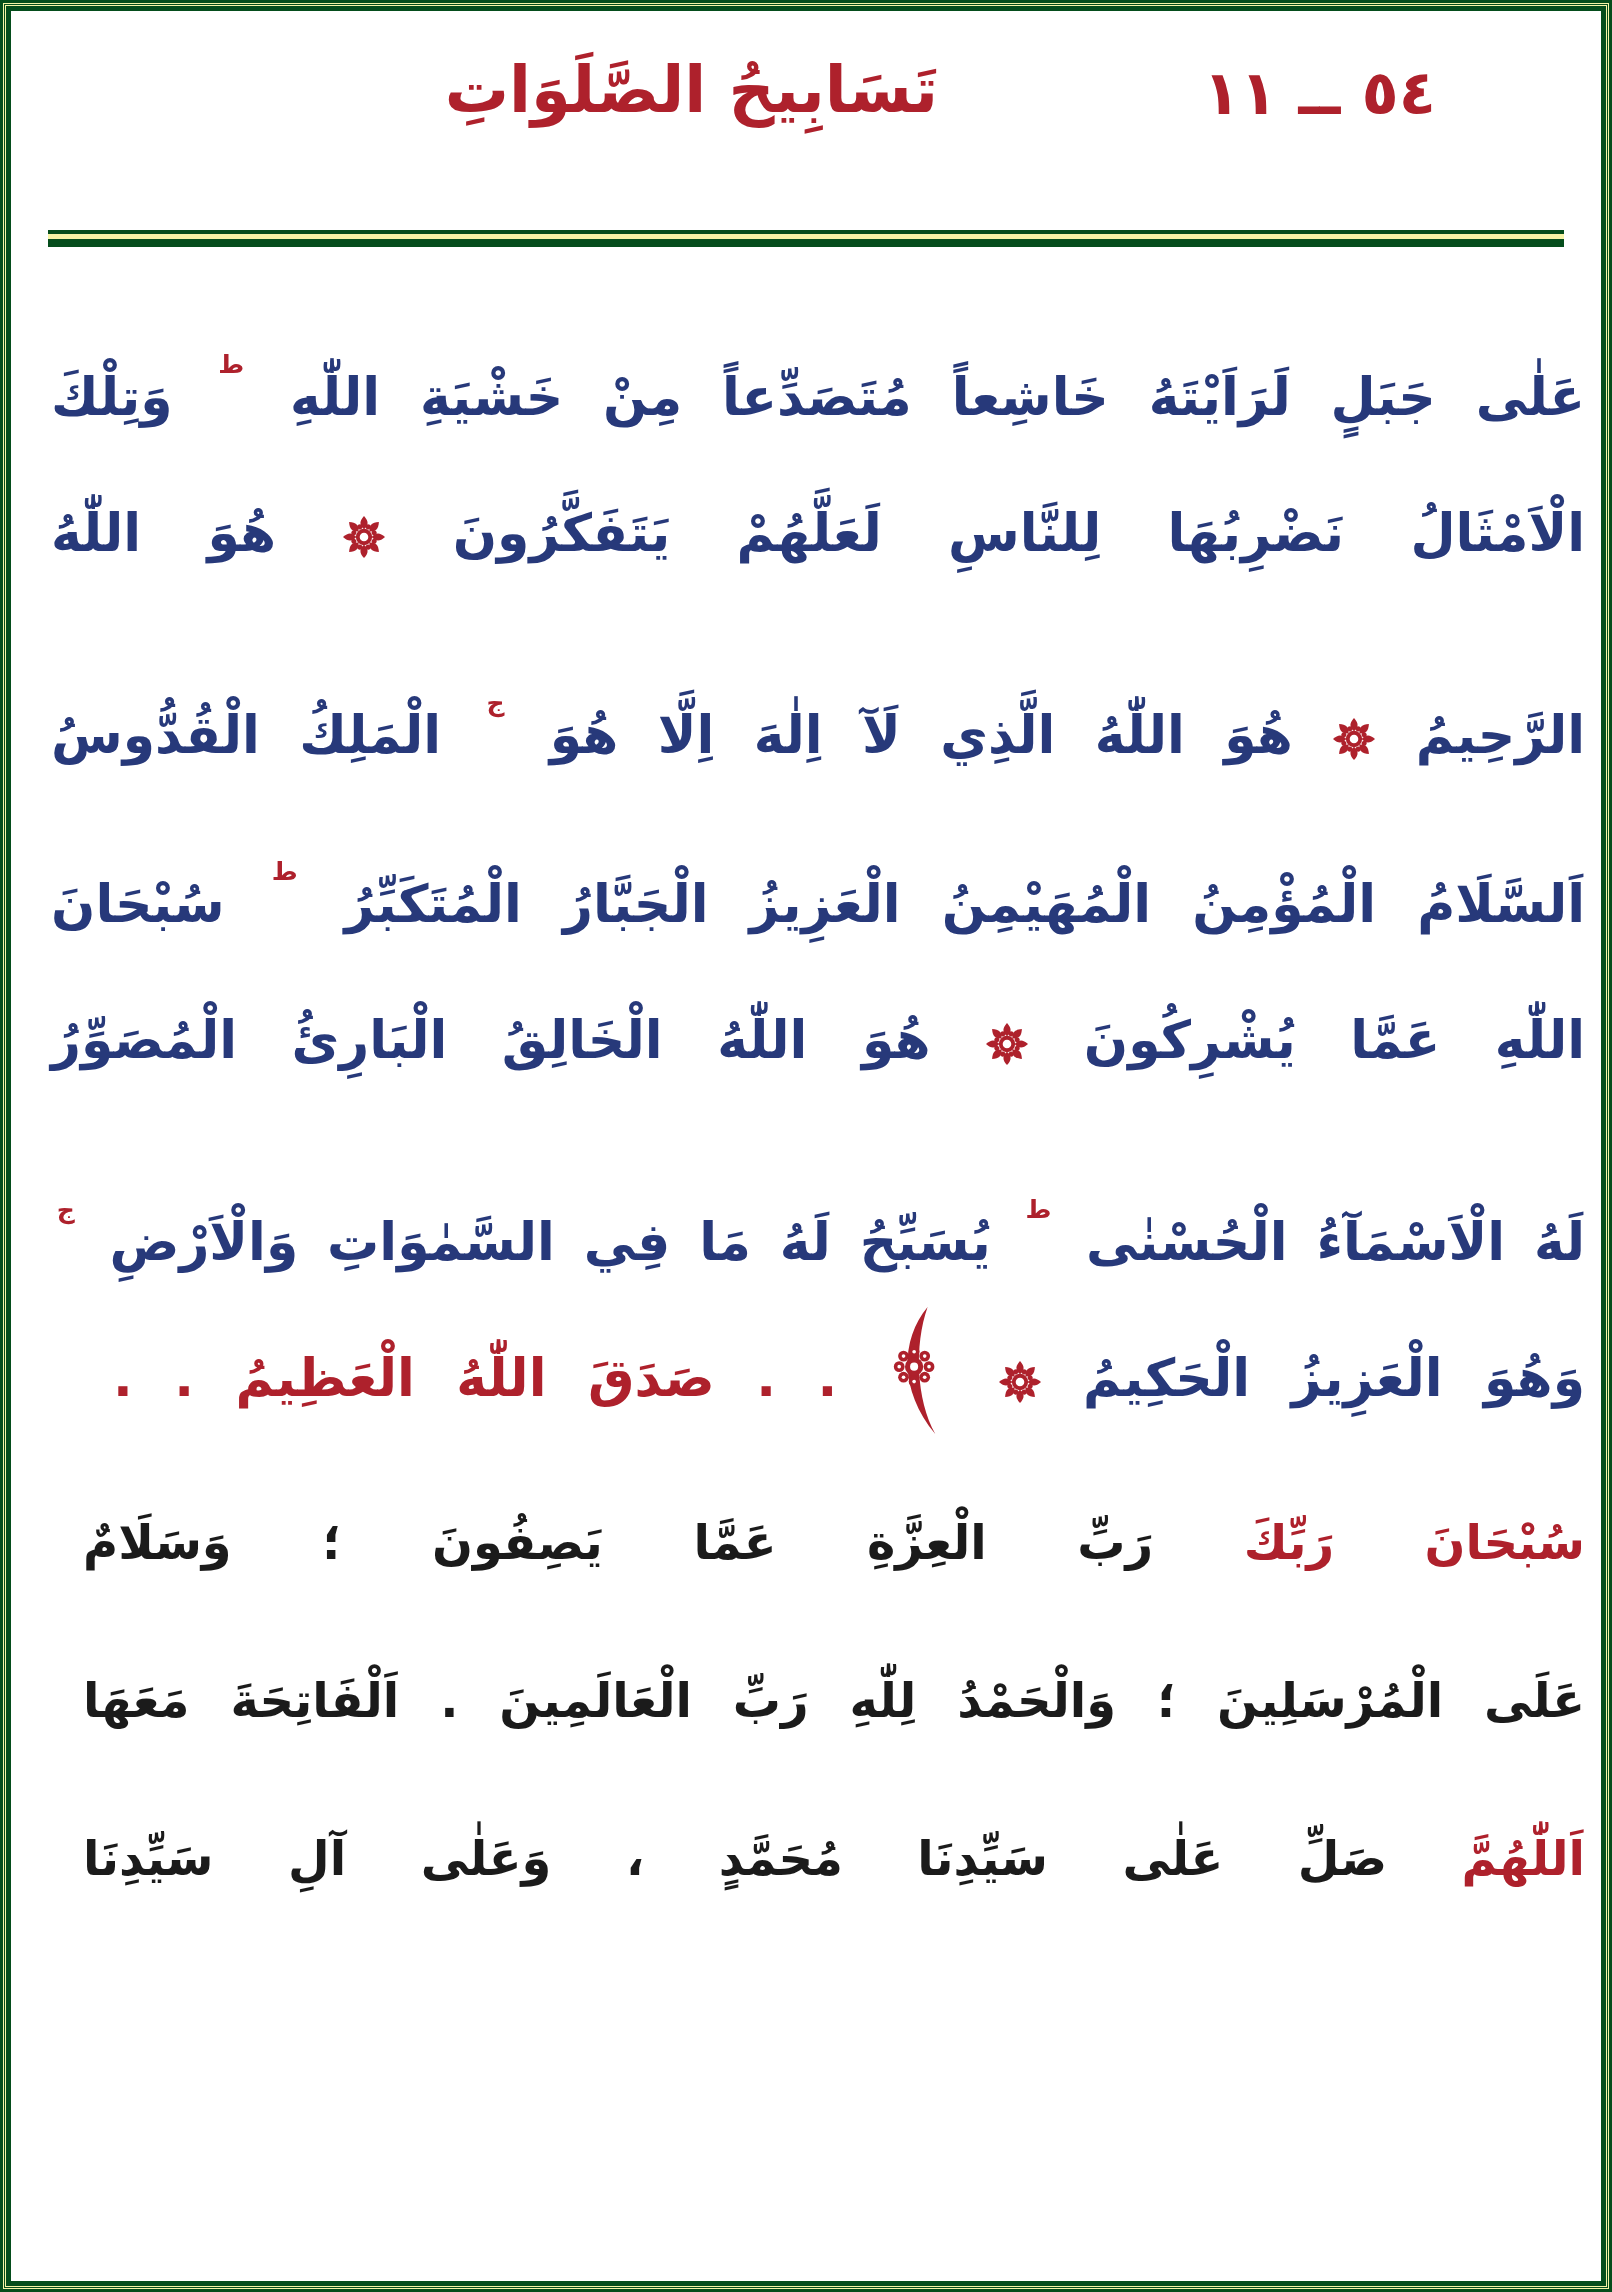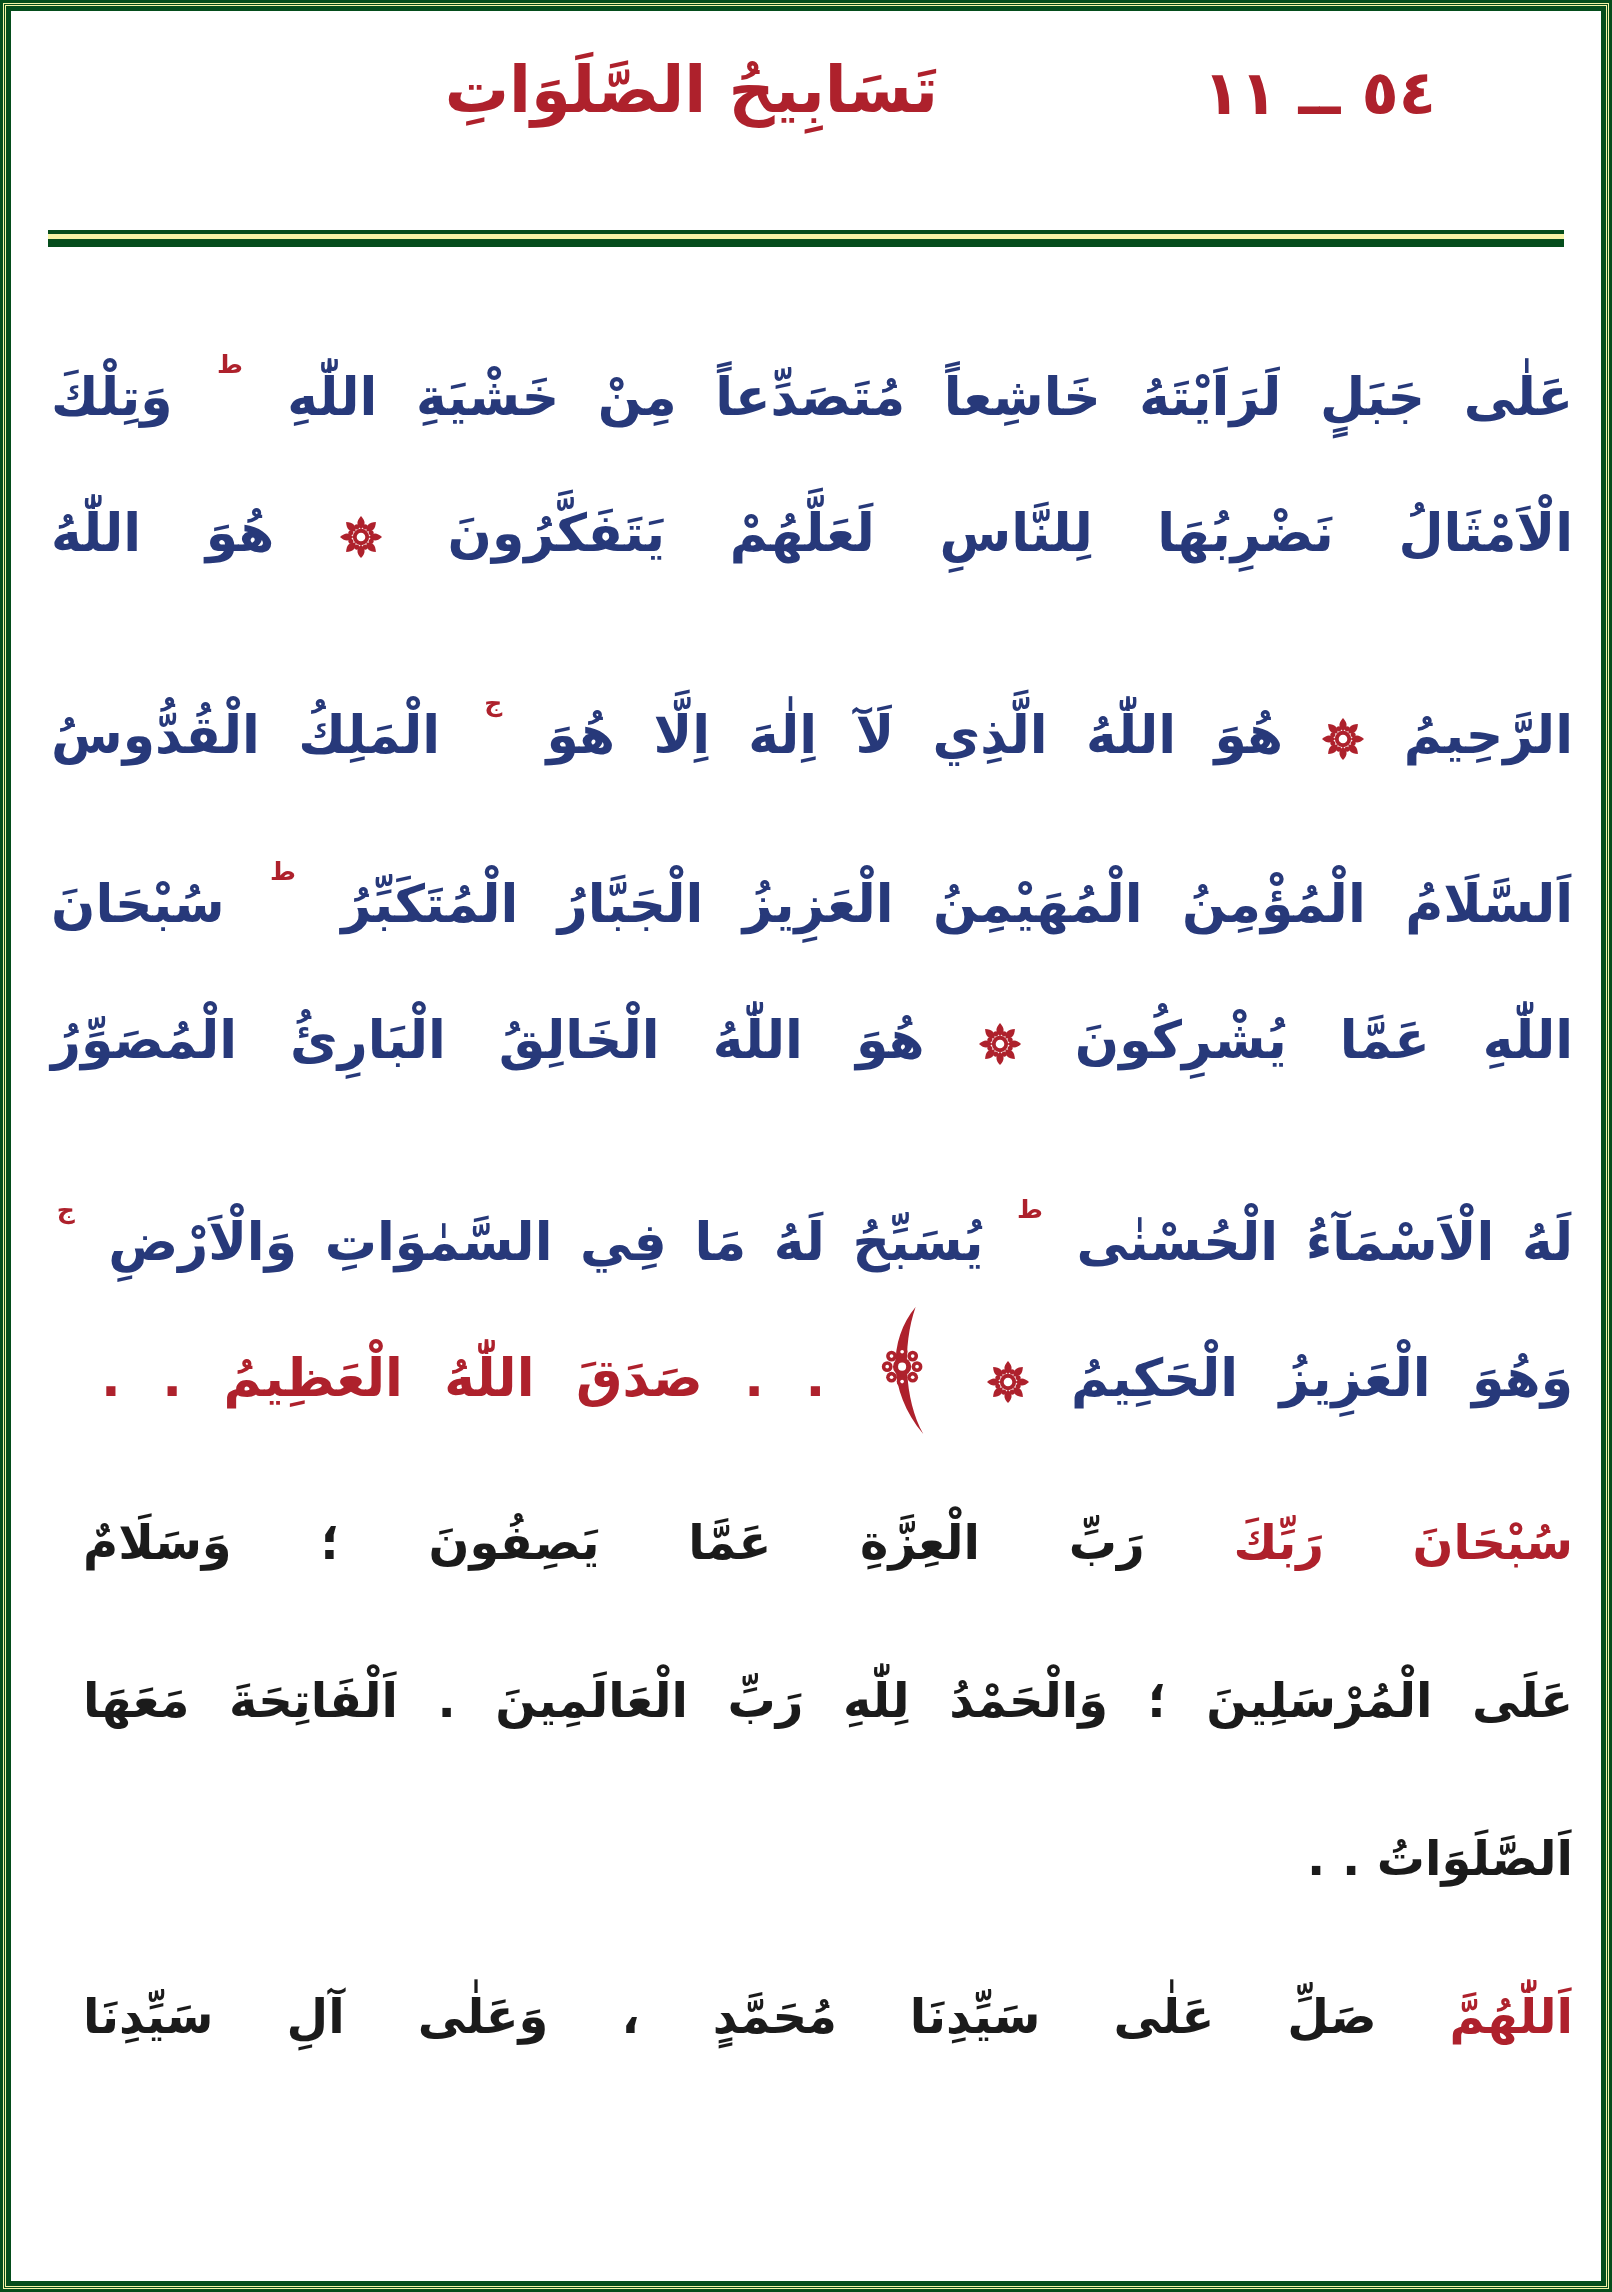--- a/index.html
+++ b/index.html
@@ -16,21 +16,21 @@
   .page-num{position:absolute;top:46px;right:165px;font-size:61px;
             font-weight:bold;color:var(--red);letter-spacing:3.8px;text-align:center;}
   .page-title{position:absolute;top:42px;right:663px;font-size:64px;
               font-weight:bold;color:var(--red);}
 
   .divider{margin:0 37px;}
   .divider .s1{height:3.8px;background:var(--green);}
   .divider .s2{height:4.8px;background:var(--cream);}
   .divider .s3{height:8.6px;background:var(--green);}
 
-  .body{padding:33px 28px 0 40px;}
+  .body{padding:33px 16px 0 40px;}
   .line{white-space:nowrap;font-weight:bold;}
   .line.quran{font-size:52px;line-height:169px;height:169px;color:var(--blue);}
   .line.dua{font-size:48px;line-height:158px;height:158px;color:var(--black);}
   .align-justify{text-align:justify;text-align-last:justify;}
   .align-right{text-align:right;text-align-last:right;}
   .spread{word-spacing:0.45em;}
 
   .seg.blue{color:var(--blue);}
   .seg.red{color:var(--red);}
   .seg.black{color:var(--black);margin-left:32px;}
@@ -153,21 +153,20 @@
                     <circle cx="16.0" cy="73.0" r="1.9" fill="#fff"></circle>
                     <circle cx="11.5" cy="62.0" r="5.6" fill="#AE212C"></circle>
                     <circle cx="11.5" cy="62.0" r="1.9" fill="#fff"></circle>
                     <circle cx="16.0" cy="51.0" r="5.6" fill="#AE212C"></circle>
                     <circle cx="16.0" cy="51.0" r="1.9" fill="#fff"></circle>
                     <circle cx="27" cy="62" r="9.5" fill="#AE212C"></circle>
                     <circle cx="27" cy="62" r="4.2" fill="#fff"></circle>
                   </svg></span> <span class="seg red">. . صَدَقَ اللّٰهُ الْعَظِيمُ . .</span> </div>
               <div class="line dua align-justify"><span class="seg red">سُبْحَانَ رَبِّكَ</span> <span class="seg black">رَبِّ الْعِزَّةِ عَمَّا يَصِفُونَ ؛ وَسَلَامٌ</span> </div>
               <div class="line dua align-justify"><span class="seg black">عَلَى الْمُرْسَلِينَ ؛ وَالْحَمْدُ لِلّٰهِ رَبِّ الْعَالَمِينَ . اَلْفَاتِحَةَ مَعَهَا</span> </div>
-              <div class="line dua align-right"><span class="seg black">اَلصَّلَوَاتُ . .</span> </div>
               <div class="line dua align-justify"><span class="seg red">اَللّٰهُمَّ</span> <span class="seg black">صَلِّ عَلٰى سَيِّدِنَا مُحَمَّدٍ ، وَعَلٰى آلِ سَيِّدِنَا</span> </div>
             </div>
 
         </div>
       </div>
     </div>
   </div>
 </div>
 
 

